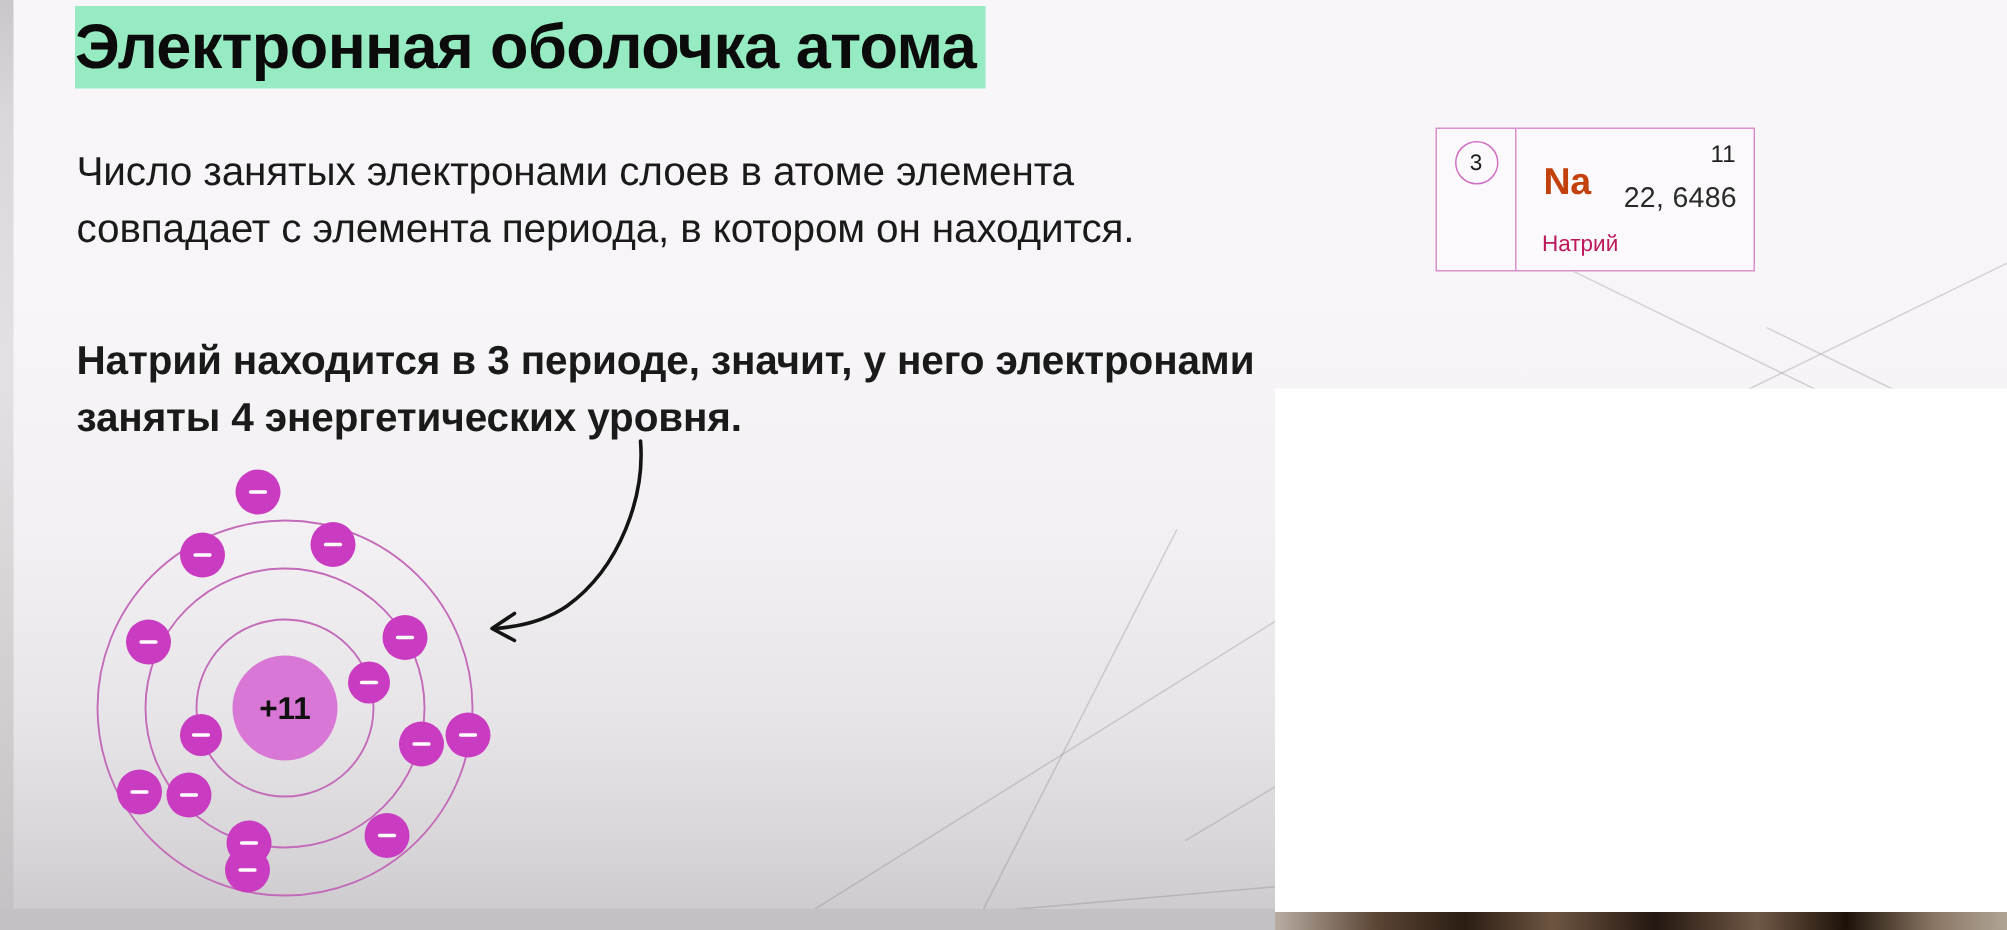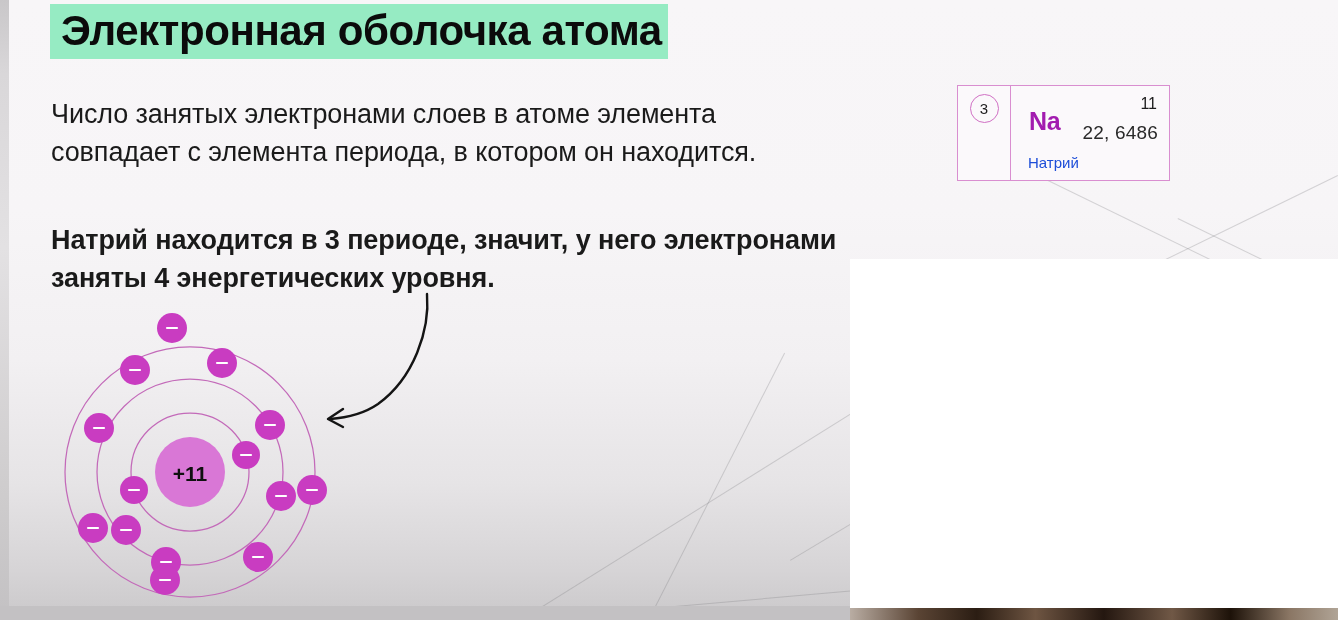--- a/index.html
+++ b/index.html
@@ -56,21 +56,21 @@
     z-index: 6;
   }
   .title-text {
     display: inline-block;
     background: #96ebc3;
     color: #0b0b0b;
     font-size: 42px;
     font-weight: bold;
     line-height: 50px;
     letter-spacing: -0.4px;
-    padding: 2px 6px 3px 11px;
+    padding: 2px 6px 3px 0;
     white-space: nowrap;
   }
 
   
   .para {
     position: absolute;
     left: 51px;
     z-index: 5;
     color: #1a1a1a;
     font-size: 27px;
@@ -115,41 +115,41 @@
   }
   .card-right {
     position: relative;
     flex: 1;
   }
   .el-symbol {
     position: absolute;
     left: 18px; top: 21px;
     font-size: 25px;
     font-weight: bold;
-    color: #a21caf;
+    color: #c2410c;
     letter-spacing: -0.3px;
   }
   .el-number {
     position: absolute;
     right: 12px; top: 9px;
     font-size: 16px;
     color: #1d1d1d;
   }
   .el-mass {
     position: absolute;
     right: 11px; top: 36px;
     font-size: 19px;
     color: #2a2a2a;
     letter-spacing: 0.2px;
   }
   .el-name {
     position: absolute;
     left: 17px; bottom: 9px;
     font-size: 15px;
-    color: #1d4ed8;
+    color: #be185d;
   }
 
   
   .atom-svg {
     position: absolute;
     left: 40px; top: 300px;
     z-index: 4;
   }
   .shell-ring {
     fill: none;

